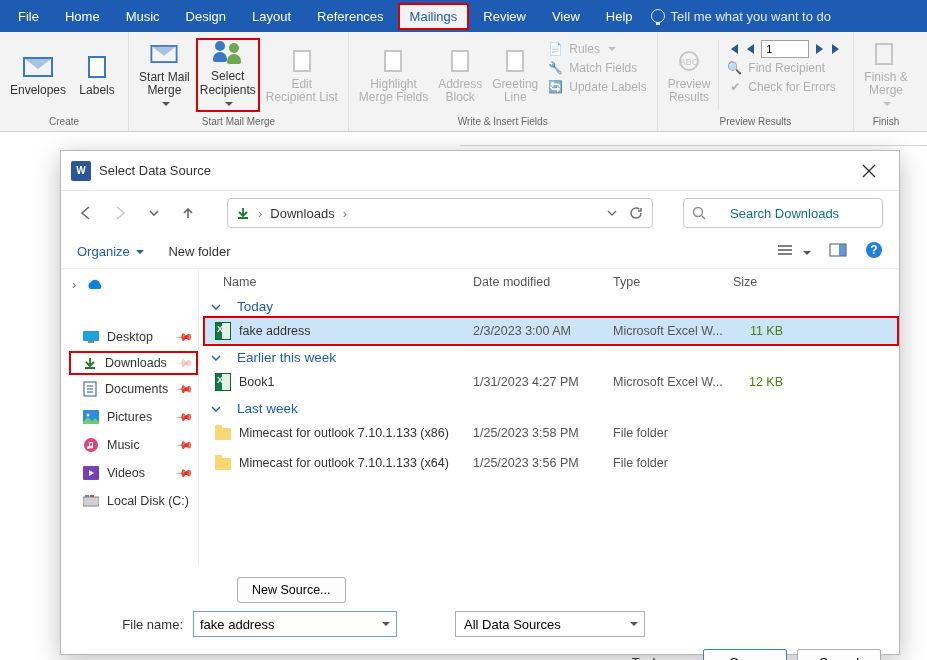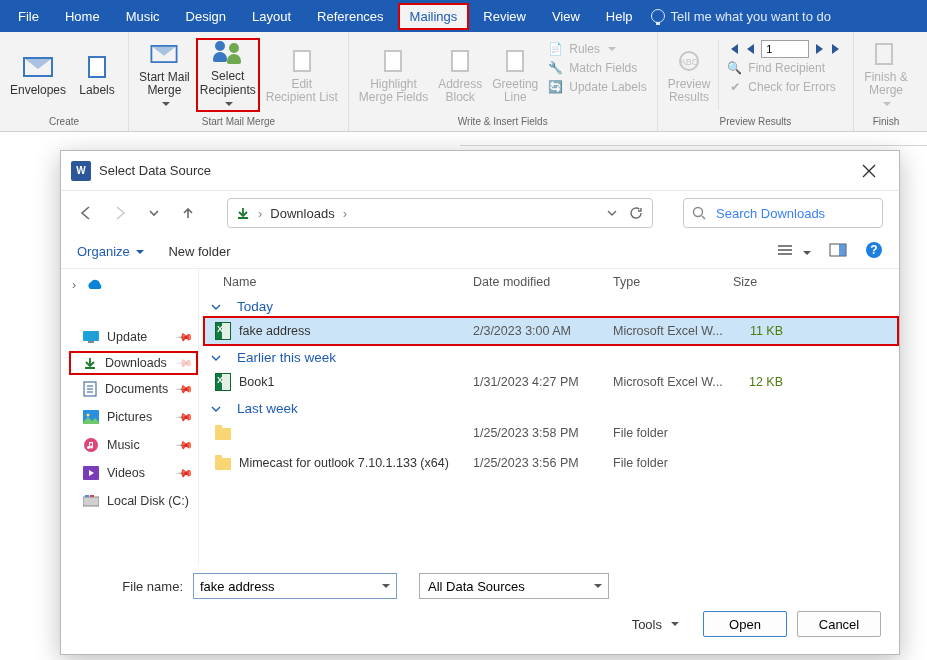--- a/index.html
+++ b/index.html
@@ -30,21 +30,21 @@
   .pageinput{ width:48px; height:18px; border:1px solid #a0a0a0; font-size:11px; padding:0 4px; text-align:left;}
   
   .dialog { position: absolute; left: 60px; top: 150px; width: 840px; height: 505px; background: #fff; border: 1px solid #b8b8b8; box-shadow: 0 6px 24px rgba(0,0,0,.25);}
   .dlg-title { display:flex; align-items:center; height:40px; padding:0 10px; border-bottom:1px solid #e8e8e8; gap:8px;}
   .dlg-title .word-icon{ width:20px; height:20px; background:#2b579a; color:#fff; font-size:10px; font-weight:bold; display:flex; align-items:center; justify-content:center; border-radius:2px;}
   .dlg-close{ margin-left:auto; width:40px; height:28px; display:flex; align-items:center; justify-content:center; cursor:pointer;}
   .dlg-nav { display:flex; align-items:center; height:44px; padding:0 16px; gap:16px;}
   .dlg-nav .arrow{ width:18px; height:18px; display:flex; align-items:center;justify-content:center; color:#6a6a6a;}
   .crumbs { display:flex; align-items:center; flex:1; border:1px solid #c8c8c8; border-radius:4px; height:30px; padding:0 8px; gap:8px; margin:0 14px;}
   .crumbs .sep{ margin-left:auto; display:flex; gap:10px; align-items:center;}
-  .searchbox{ display:flex; align-items:center; width:200px; border:1px solid #c8c8c8; border-radius:4px; height:30px; padding:0 8px; gap:10px; color:#3b82f6;}
+  .searchbox{ display:flex; align-items:center; width:200px; border:1px solid #c8c8c8; border-radius:4px; height:30px; padding:0 8px; gap:24px; color:#0f766e;}
   .dlg-toolbar{ display:flex; align-items:center; padding:0 16px; height:34px; font-size:13px; gap:24px; border-bottom:1px solid #eee;}
   .dlg-toolbar .right{ margin-left:auto; display:flex; align-items:center; gap:18px;}
   .dlg-toolbar .linkish{ color:#1e5cb3;}
   .dlg-body{ display:flex; height:296px;}
   .navpane{ width:138px; border-right:1px solid #eee; overflow:hidden;}
   .navrow{ display:flex; align-items:center; height:32px; padding:0 8px; gap:6px; cursor:pointer; font-size:12.5px;}
   .navrow .chev{ color:#6b6b6b; width:10px; text-align:center;}
   .qa{ padding:4px 0 4px 8px;}
   .qa .qrow{ display:flex; align-items:center; gap:8px; height:28px; padding:0 6px 0 14px; font-size:12.5px; cursor:pointer;}
   .qa .qrow .pin{ margin-left:auto; color:#2b91e0; font-size:11px; transform:rotate(45deg);}
@@ -60,21 +60,21 @@
   .frow.selected{ background:#cce4f7;}
   .frow .fname{ display:flex; align-items:center; gap:8px; width:258px;}
   .frow .fdate{ width:140px; color:#555;}
   .frow .ftype{ width:120px; color:#555; overflow:hidden; text-overflow:ellipsis; white-space:nowrap;}
   .frow .fsize{ width:50px; text-align:right; color:#4d7c0f;}
   .newsrc{ margin:12px 0 0 18px; padding:5px 14px; border:1px solid #adadad; background:#fdfdfd; border-radius:3px; font-size:12.5px; cursor:pointer;}
   .dlg-bottom{ padding:8px 18px 16px; }
   .filename-row{ display:flex; align-items:center; gap:10px; margin-bottom:12px;}
   .filename-row label{ width:104px; text-align:right; font-size:13px;}
   .filename-input{ flex:0 0 430px; height:26px; border:1px solid #7a9ec8; background:#fff; padding:0 20px 0 6px; font-size:13px;}
-  .filter{ height:26px; border:1px solid #adadad; padding:0 20px 0 8px; background:#fff; font-size:13px; width:190px;}
+  .filter{ height:26px; border:1px solid #adadad; padding:0 20px 0 8px; background:#fff; font-size:13px; width:190px;margin-left:36px;}
   .btnrow{ display:flex; justify-content:flex-end; align-items:center; gap:10px;}
   .toolsbtn{ display:flex; align-items:center; gap:6px; font-size:13px; margin-right:14px; cursor:pointer;}
   .wbtn{ width:84px; height:26px; border:1px solid #adadad; background:#fdfdfd; border-radius:2px; font-size:13px; cursor:pointer;}
   .wbtn.primary{ border-color:#3d80cf;}
   .sel-wrap{ position:relative; display:inline-block;}
   .sel-wrap::after{ content:""; position:absolute; right:7px; top:50%; margin-top:-2px; border:4px solid transparent; border-top-color:#555; pointer-events:none;}
   .ic-envelope{width:30px;height:20px;border:2px solid #3a78c4;position:relative;}
   .ic-envelope::before{content:"";position:absolute;left:0;top:0;right:0;border-bottom:10px solid transparent;border-left:13px solid transparent;border-right:13px solid transparent;border-top:10px solid #3a78c4;opacity:.4;}
   .ic-doc{width:18px;height:22px;border:2px solid #3a78c4;background:#fff;position:relative;}
   .ic-people{position:relative;width:30px;height:28px;}
@@ -343,21 +343,21 @@
             <path d="M5 10a4 4 0 0 1 1-7 5 5 0 0 1 9 2 3 3 0 0 1 0 5z" fill="#0a84d8"></path>
           </svg>
         </div>
       <div style="height:18px"></div>
       <div class="qa">
         <div class="qrow">
             <svg width="16" height="12">
               <rect width="16" height="10" fill="#20a0d8" rx="1"></rect>
               <rect x="5" y="10" width="6" height="2" fill="#888"></rect>
             </svg>
-            <span>Update</span>
+            <span>Desktop</span>
             <span class="pin">📌</span>
           </div>
         <div class="qrow red-box">
             <svg width="14" height="14">
               <path d="M7 2v7M3 6l4 4 4-4M2 12h10" fill="none" stroke="#1c7a2c" stroke-width="1.8"></path>
             </svg>
             <span>Downloads</span>
             <span class="pin" style="opacity:.3">📌</span>
           </div>
         <div class="qrow">
@@ -443,37 +443,39 @@
       </div>
       <div class="grouphead">
           <svg width="10" height="10">
             <path d="M1 3l4 4 4-4" fill="none" stroke="#1e5cb3" stroke-width="1.4"></path>
           </svg>
           <span>Last week</span>
         </div>
       <div class="frow">
         <div class="fname">
             <span class="ic-folder"></span>
+            <span>Mimecast for outlook 7.10.1.133 (x86)</span>
           </div>
         <div class="fdate">1/25/2023 3:58 PM</div>
         <div class="ftype">File folder</div>
         <div class="fsize"></div>
       </div>
       <div class="frow">
         <div class="fname">
             <span class="ic-folder"></span>
             <span>Mimecast for outlook 7.10.1.133 (x64)</span>
           </div>
         <div class="fdate">1/25/2023 3:56 PM</div>
         <div class="ftype">File folder</div>
         <div class="fsize"></div>
       </div>
     </div>
   </div>
 
+  <div style="padding:0 0 0 158px"><button class="newsrc">New Source...</button></div>
 
   <div class="dlg-bottom">
     <div class="filename-row">
       <label>File name:</label>
       <span class="sel-wrap"><input class="filename-input" value="fake address" style=""></span>
       <span class="sel-wrap" style="margin-left:12px"><input class="filter" readonly="" value="All Data Sources" style=""></span>
     </div>
     <div class="btnrow">
       <span class="toolsbtn">
           <span>Tools</span>

